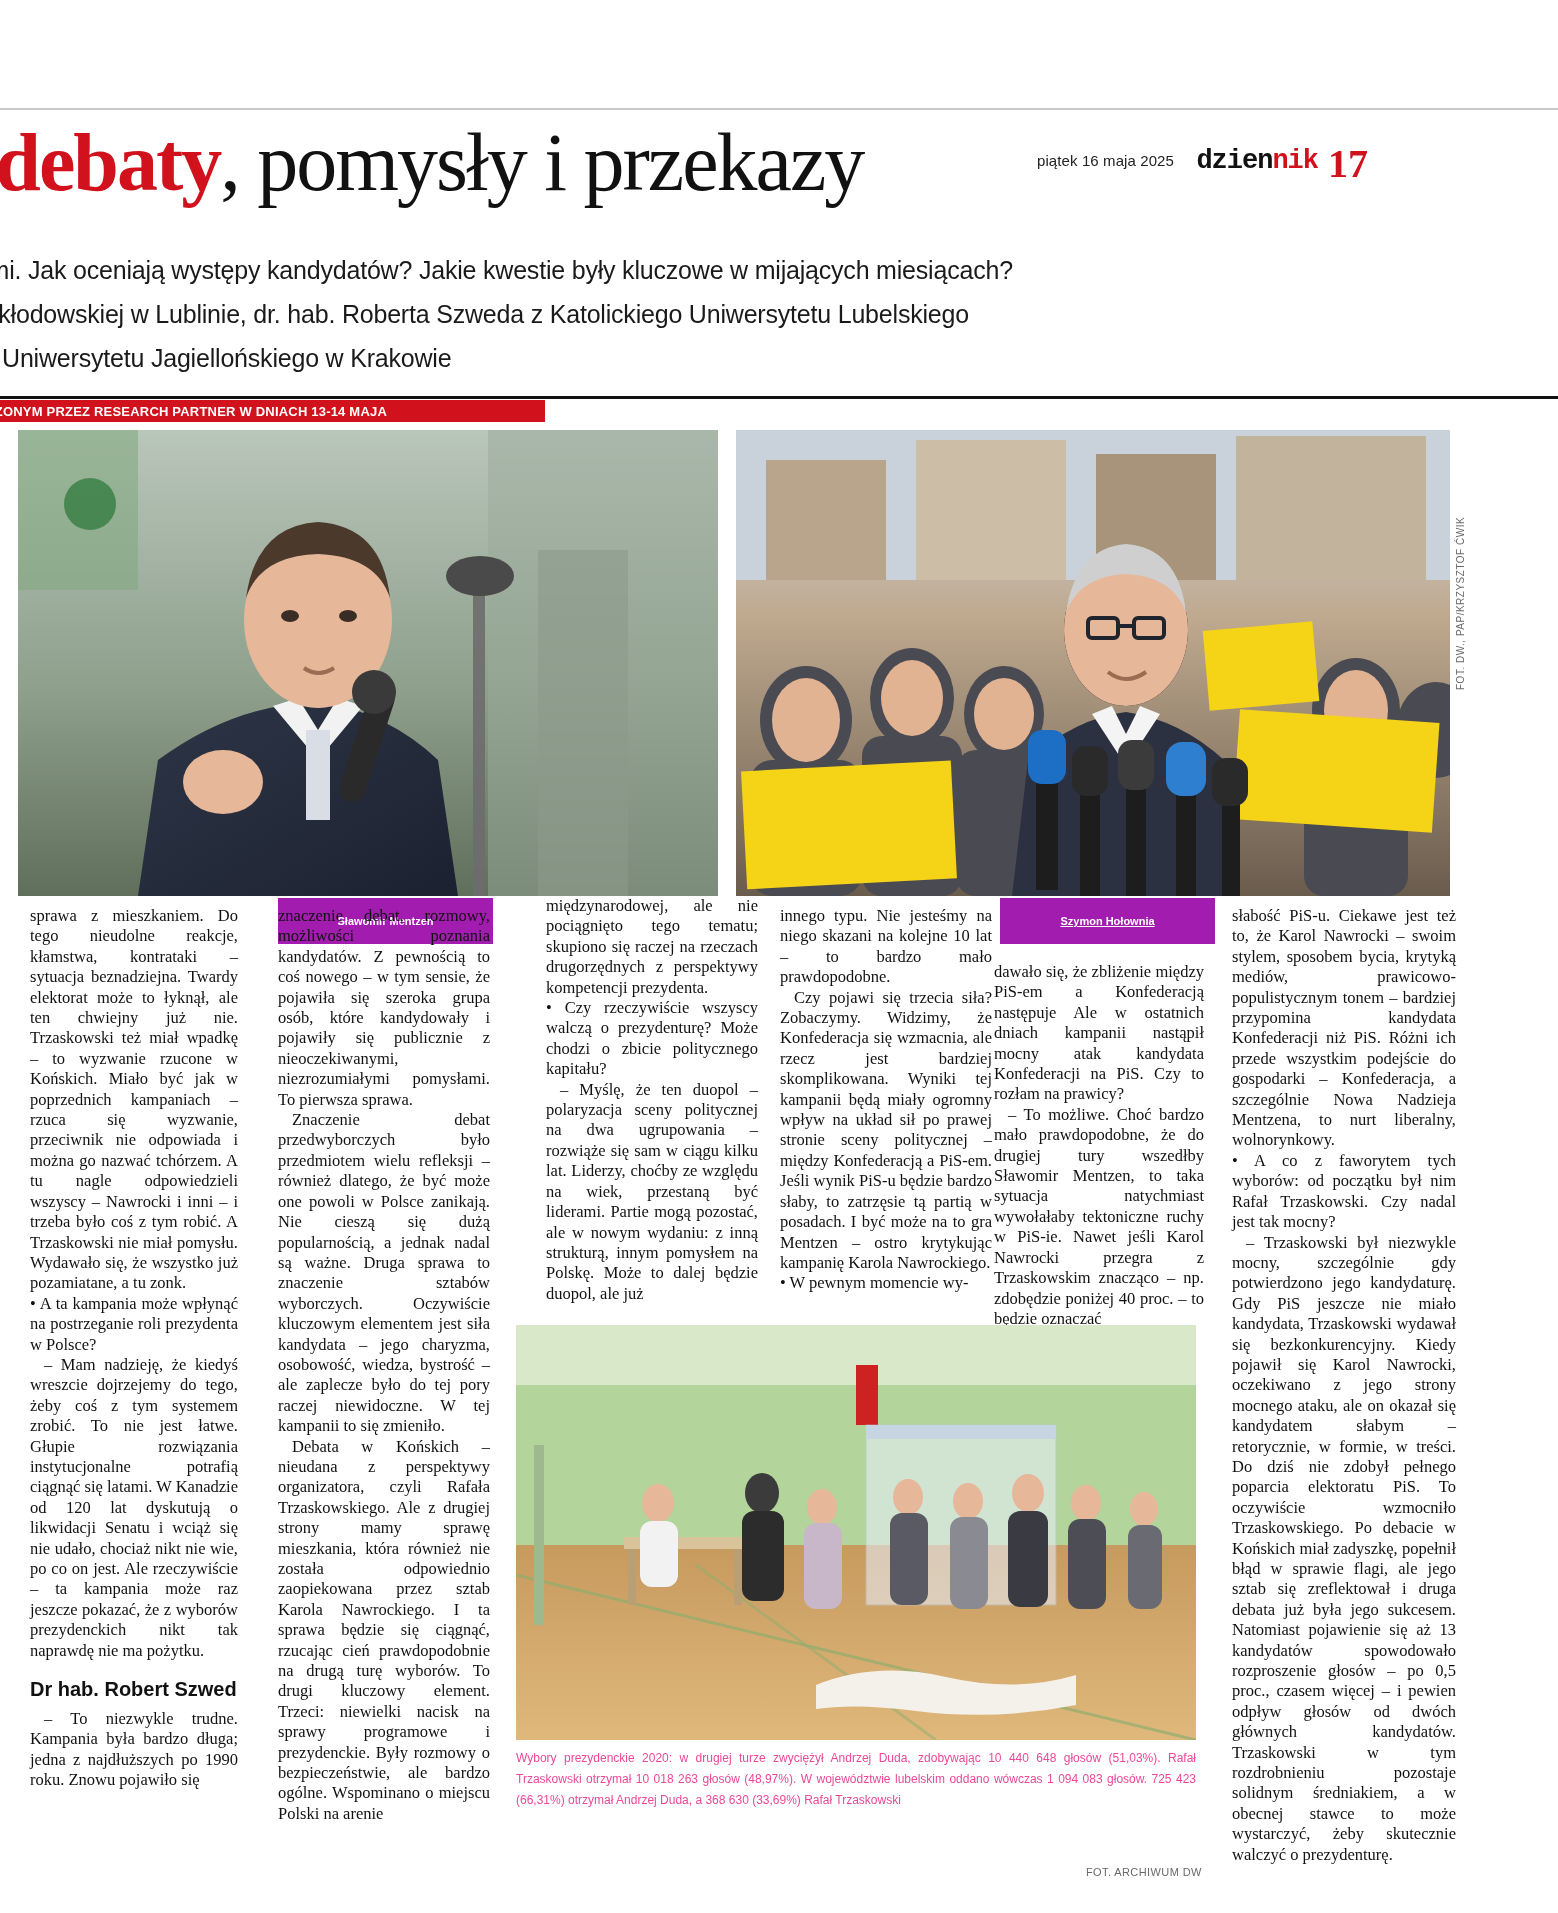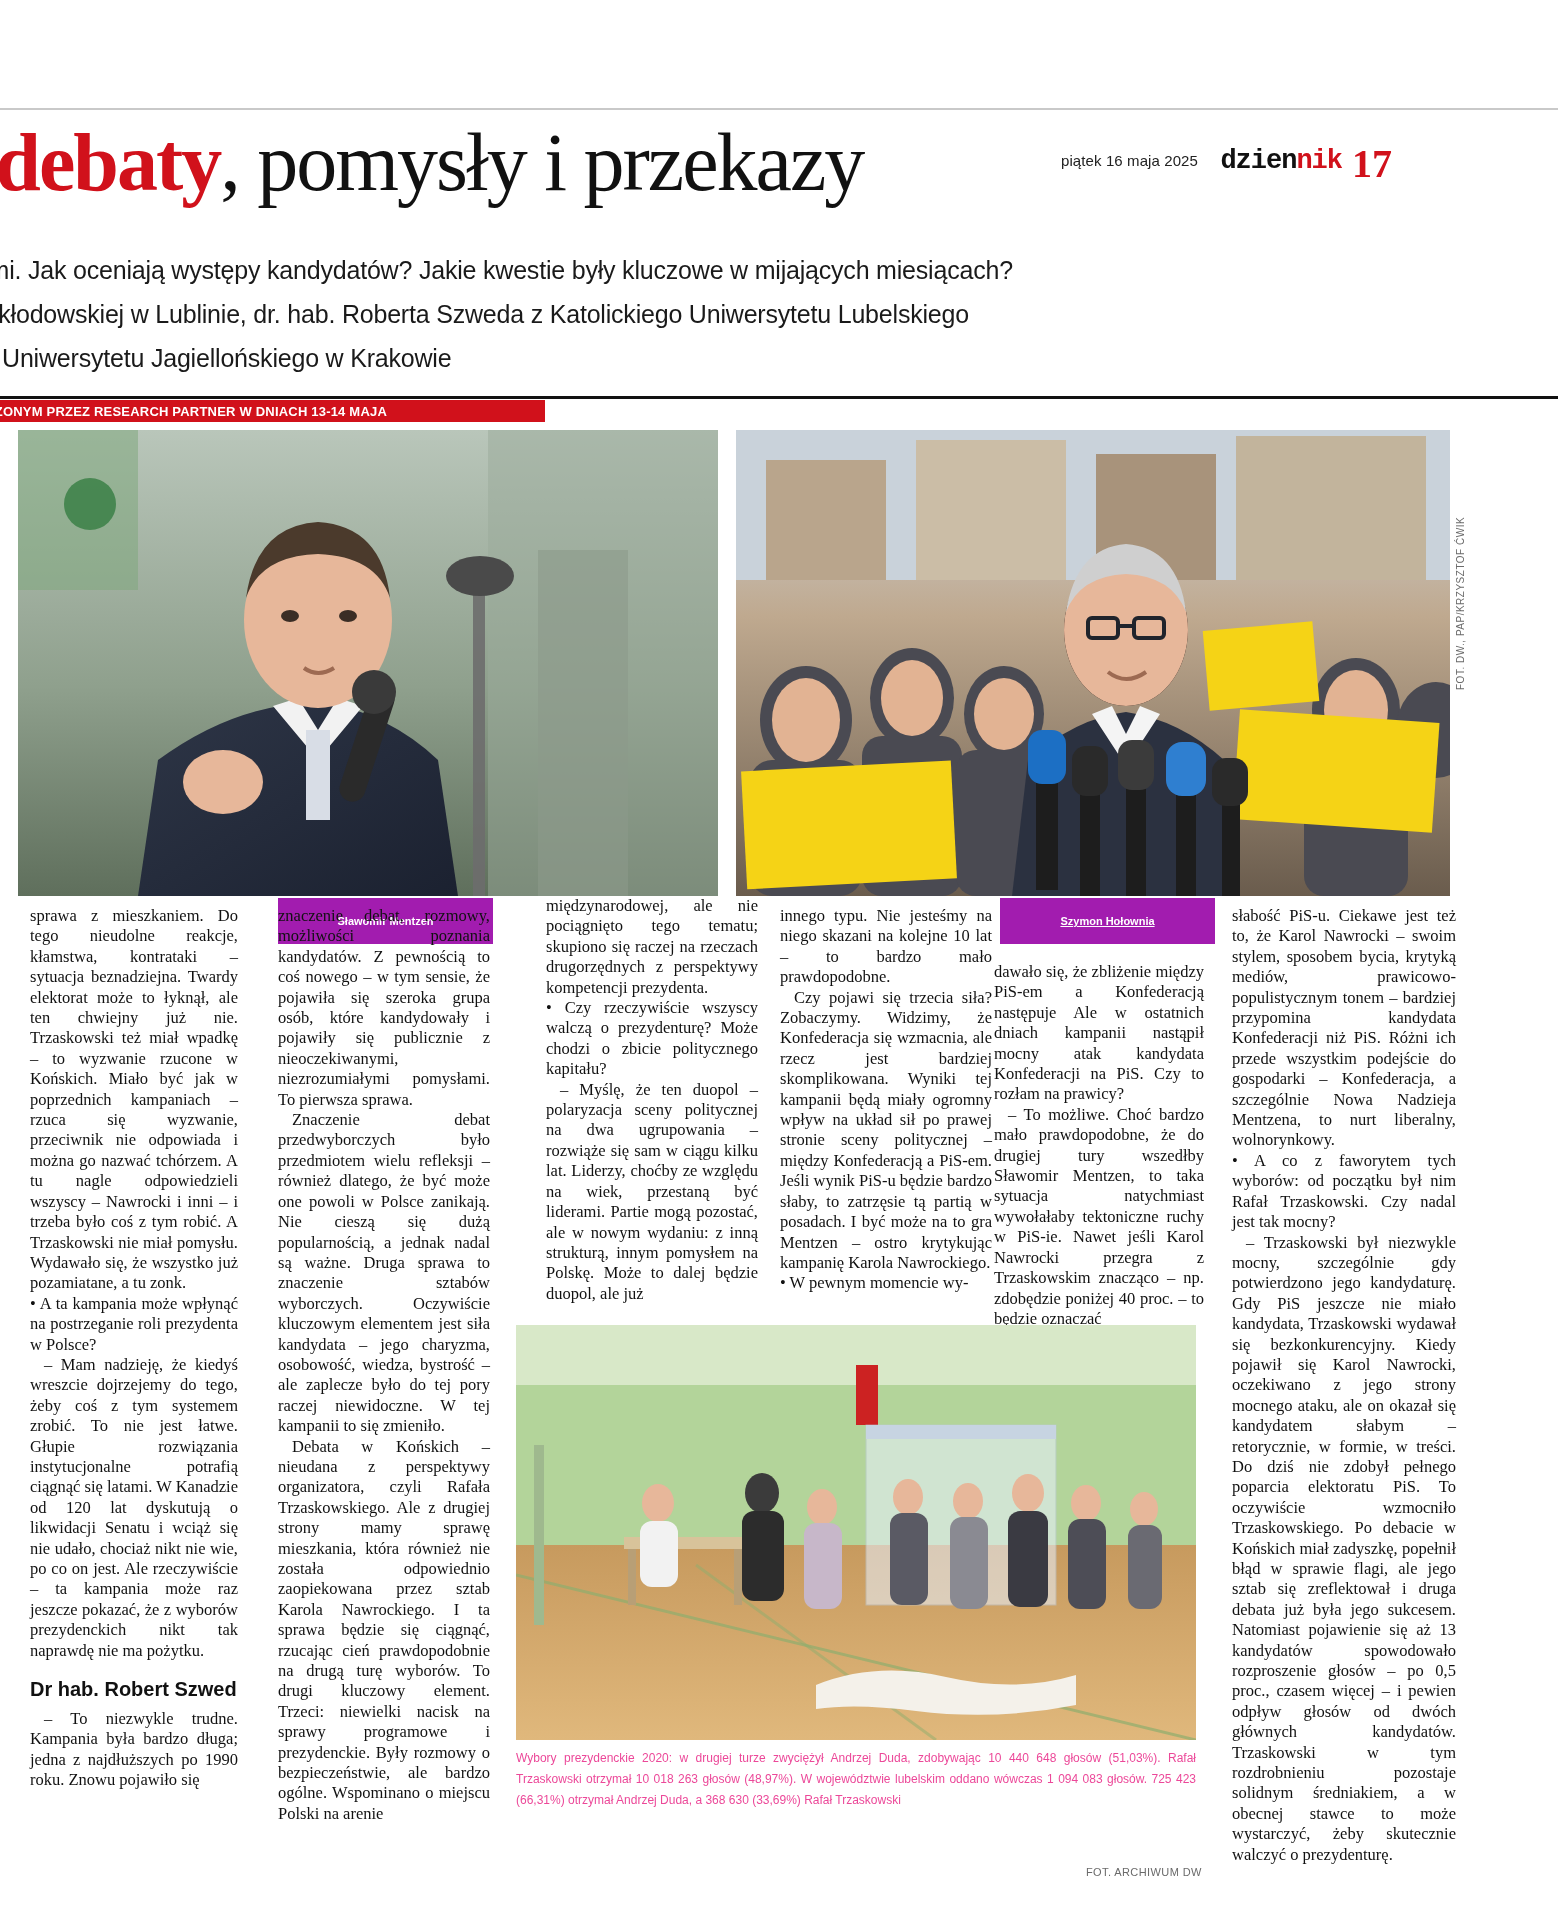--- a/index.html
+++ b/index.html
@@ -16,21 +16,20 @@
     overflow: hidden;
   }
 
   
   .masthead {
     position: absolute;
     top: 74px;
     left: 0;
     width: 1396px;
     height: 34px;
-    padding-left: 24px;
   }
   .masthead-rule {
     position: absolute;
     top: 108px;
     left: 0;
     width: 1558px;
     height: 2px;
     background: #c9c9c9;
   }
   .date {

